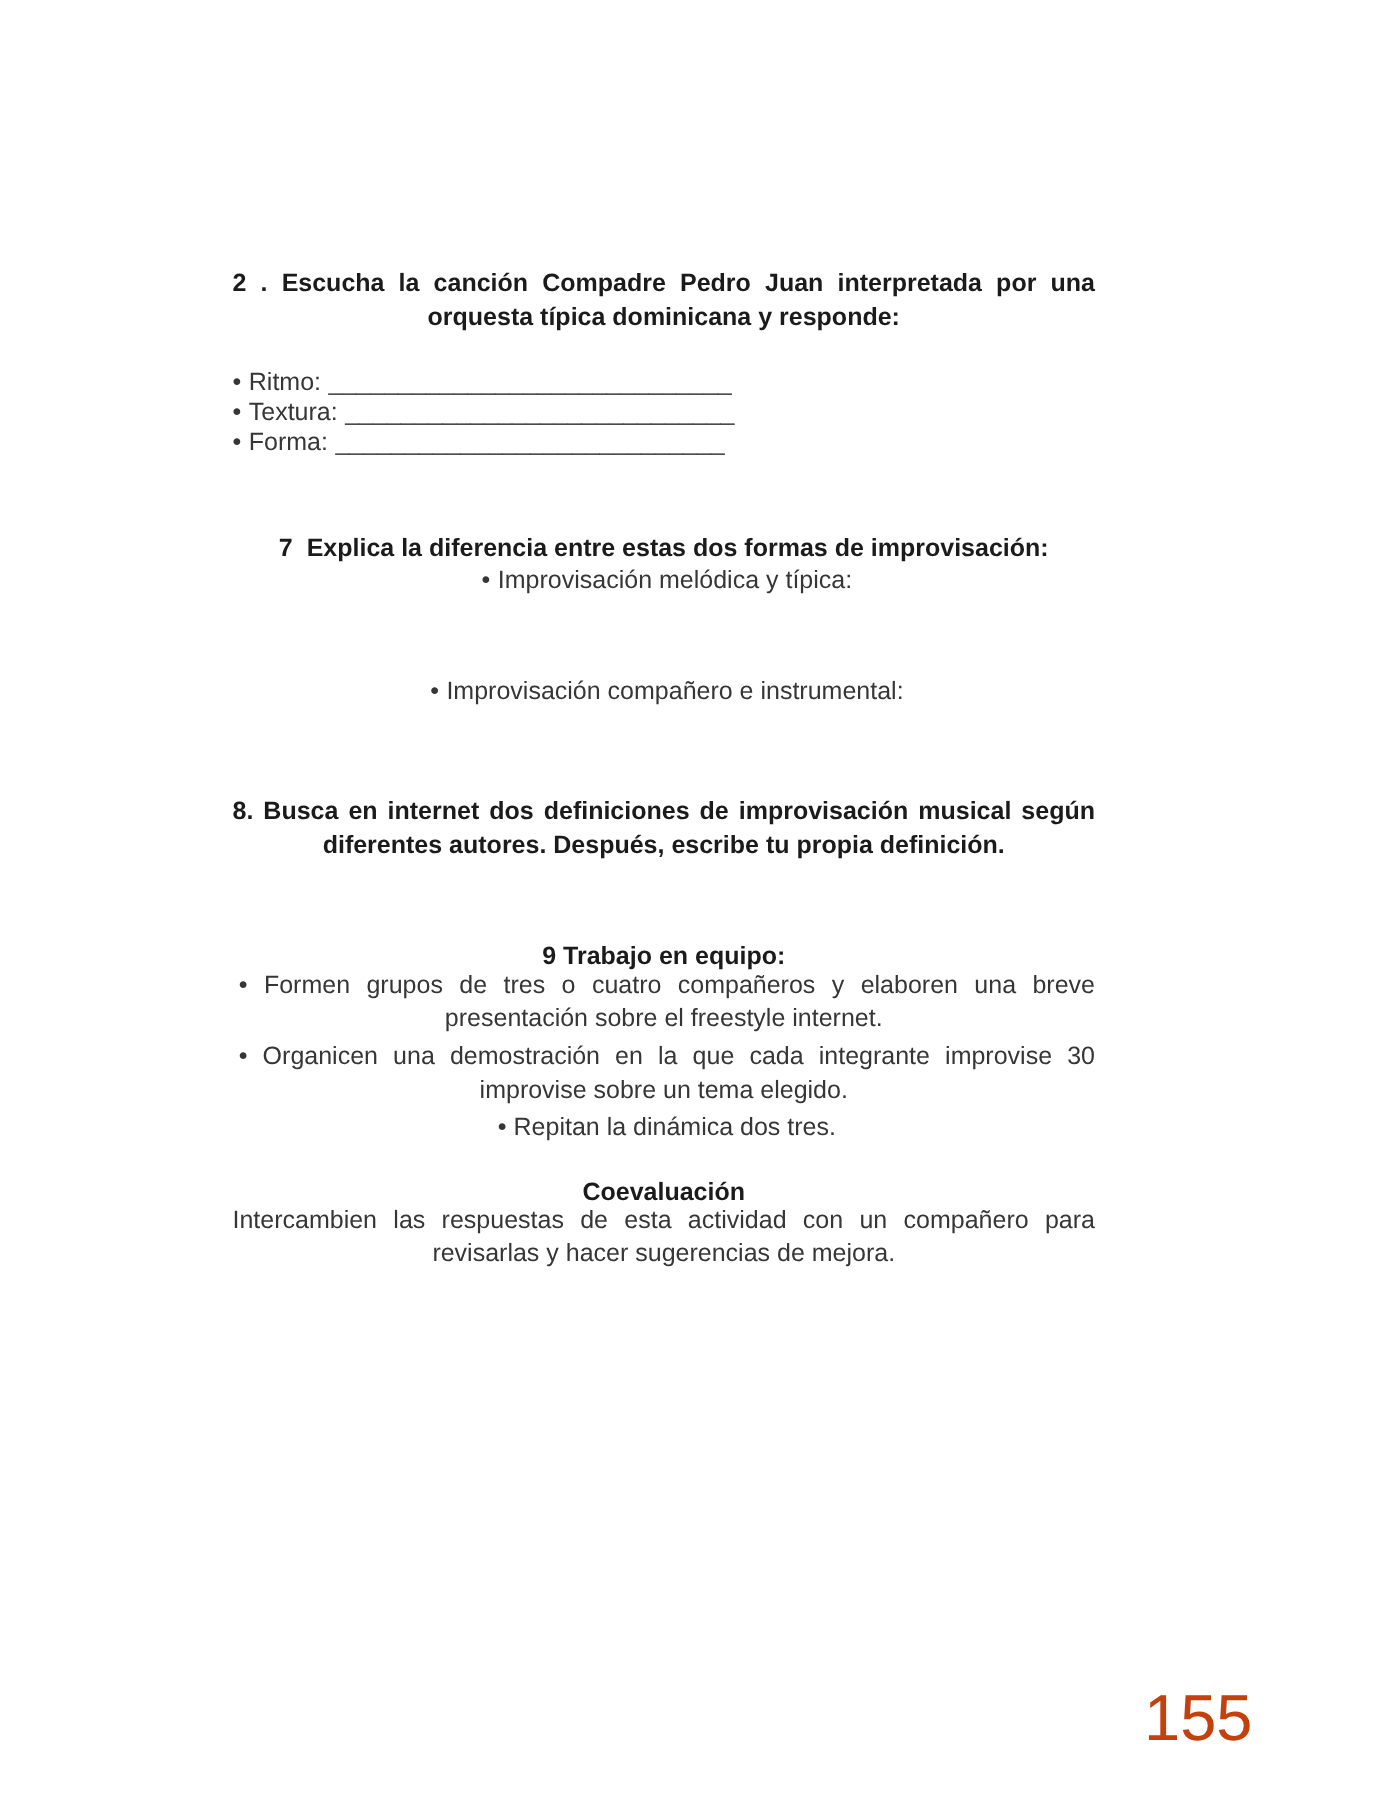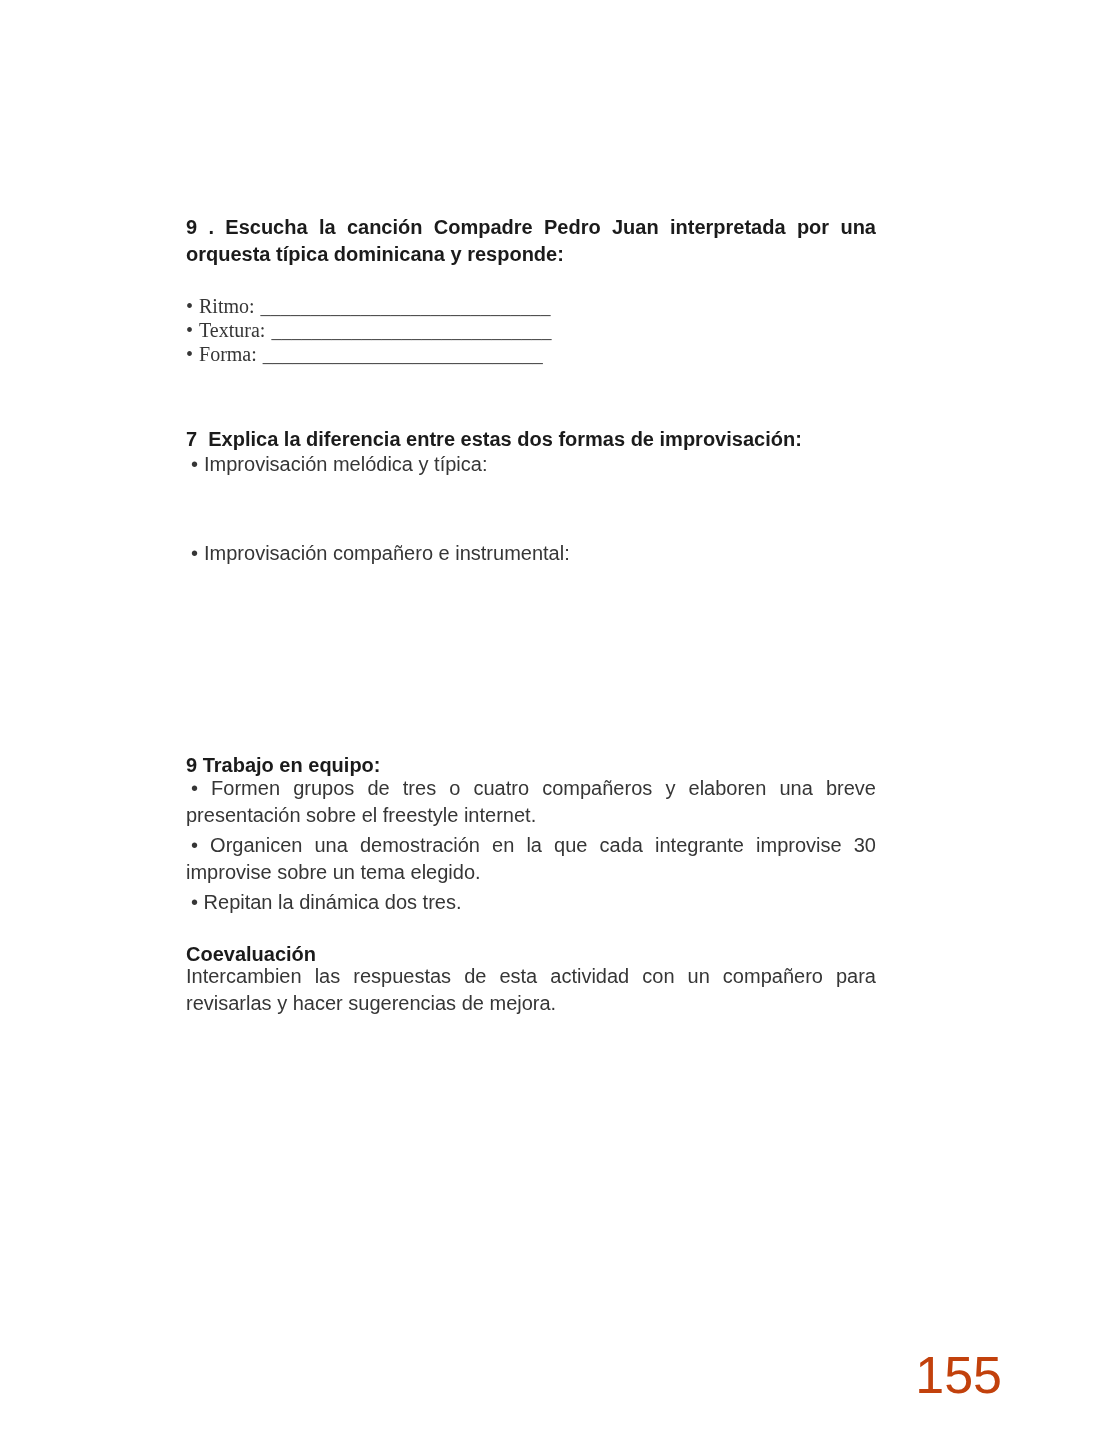--- a/index.html
+++ b/index.html
@@ -22,45 +22,45 @@
   }
   .blk {
     position: absolute;
     left: 186px;
     width: 690px;
     font-size: 20px;
     line-height: 27px;
     color: #363636;
   }
   .bold { font-weight: bold; color: #1b1b1b; }
-  .line { display: block; }
+  .line { display: block; text-align: center; }
   
   .jl { text-align: justify; text-align-last: justify; }
   .indent { padding-left: 5px; }
-  .fields { line-height: 24px; font-family: Liberation Serif, serif; }
+  .fields { line-height: 24px; }
   .field-row { white-space: nowrap; }
   .bullet-ch { display: inline-block; margin-right: 6px; }
   .field-label { display: inline-block; margin-right: 6px; }
   .blank { color: #474747; letter-spacing: 0; }
   .pagenum {
     position: absolute;
     top: 1349px;
     right: 111px;
     font-size: 52px;
     line-height: 1;
     color: #c2410c;
   }
 </style>
 </head>
 <body>
 
 <div class="page">
 
   <section class="blk bold" style="top:214px">
-    <span class="line jl">9 . Escucha la canción Compadre Pedro Juan interpretada por una</span>
+    <span class="line jl">2 . Escucha la canción Compadre Pedro Juan interpretada por una</span>
     <span class="line">orquesta típica dominicana y responde:</span>
   </section>
 
   <section class="blk fields" style="top:294px">
     <div class="field-row">
       <span class="bullet-ch">•</span><span class="field-label">Ritmo:</span><span class="blank">_____________________________</span>
     </div>
     <div class="field-row">
       <span class="bullet-ch">•</span><span class="field-label">Textura:</span><span class="blank">____________________________</span>
     </div>
@@ -72,20 +72,24 @@
   <section class="blk bold" style="top:426px">
     <span class="line">7&nbsp; Explica la diferencia entre estas dos formas de improvisación:</span>
   </section>
   <section class="blk" style="top:451px">
     <span class="line indent"><span class="bullet-ch">•</span><span>Improvisación melódica y típica:</span></span>
   </section>
   <section class="blk" style="top:540px">
     <span class="line indent"><span class="bullet-ch">•</span><span>Improvisación compañero e instrumental:</span></span>
   </section>
 
+  <section class="blk bold" style="top:636px">
+    <span class="line jl">8. Busca en internet dos definiciones de improvisación musical según</span>
+    <span class="line">diferentes autores. Después, escribe tu propia definición.</span>
+  </section>
 
   <section class="blk bold" style="top:752px">
     <span class="line">9 Trabajo en equipo:</span>
   </section>
   <section class="blk" style="top:775px">
     <span class="line jl indent">• Formen grupos de tres o cuatro compañeros y elaboren una breve</span>
     <span class="line">presentación sobre el freestyle internet.</span>
   </section>
   <section class="blk" style="top:832px">
     <span class="line jl indent">• Organicen una demostración en la que cada integrante improvise 30</span>

